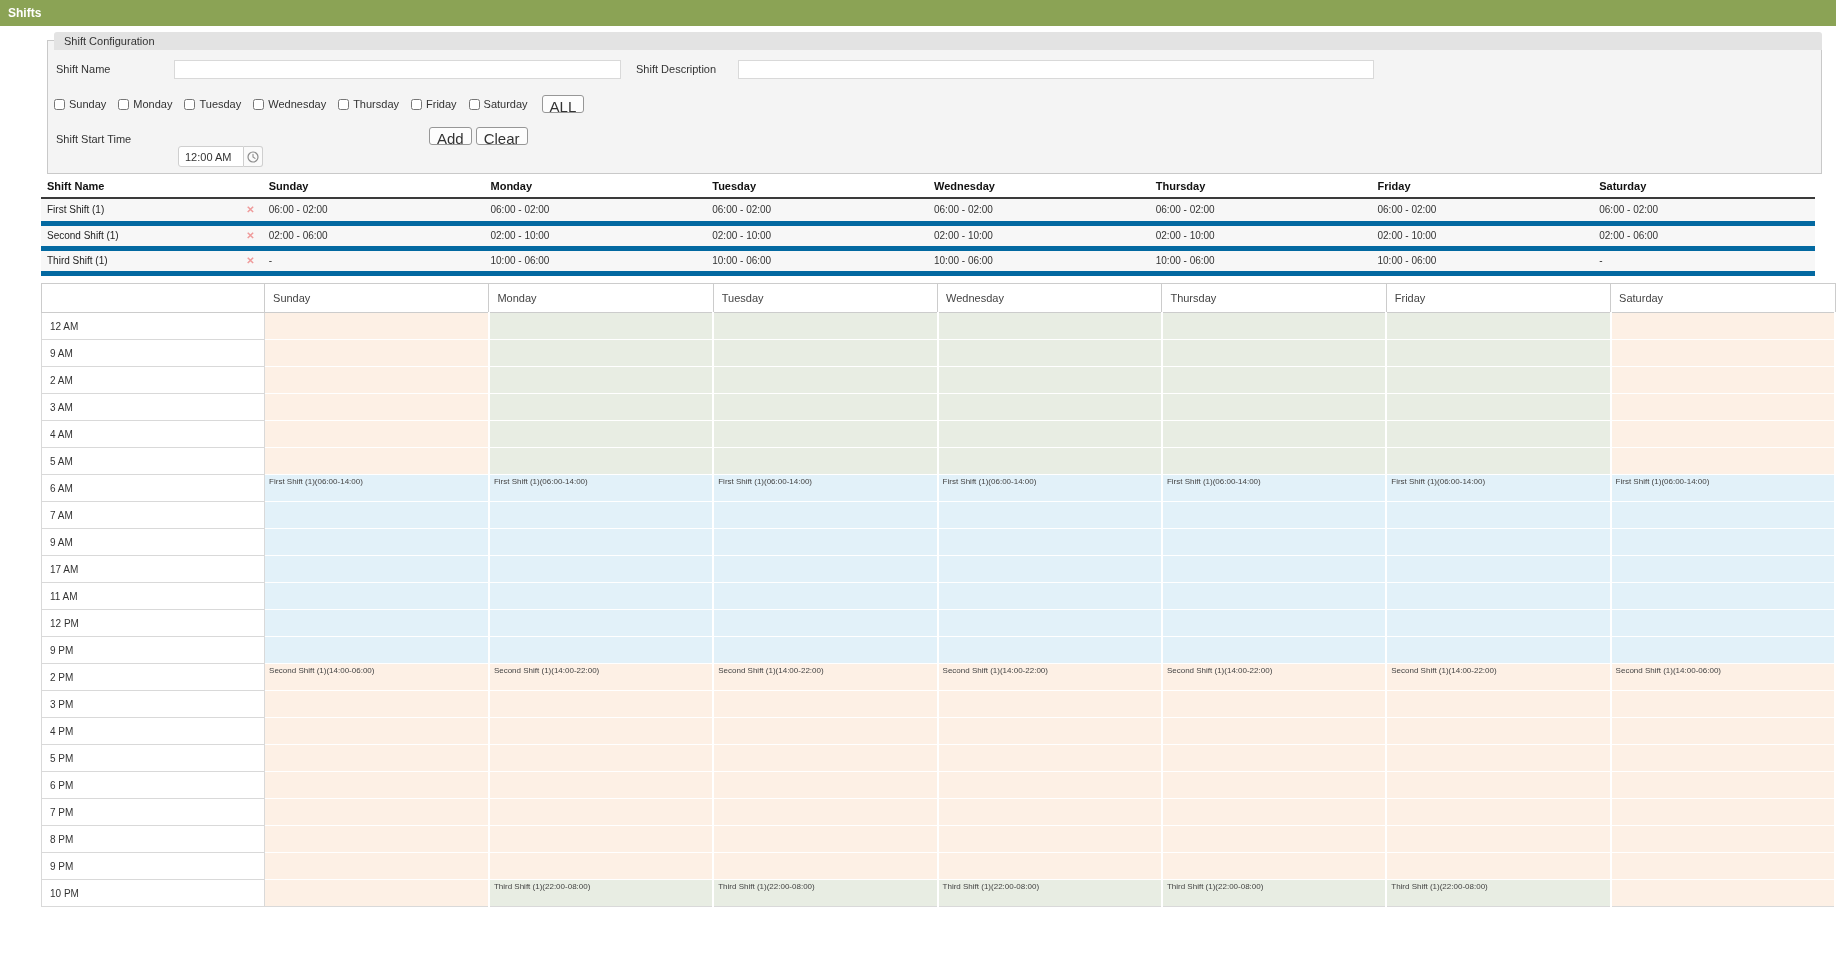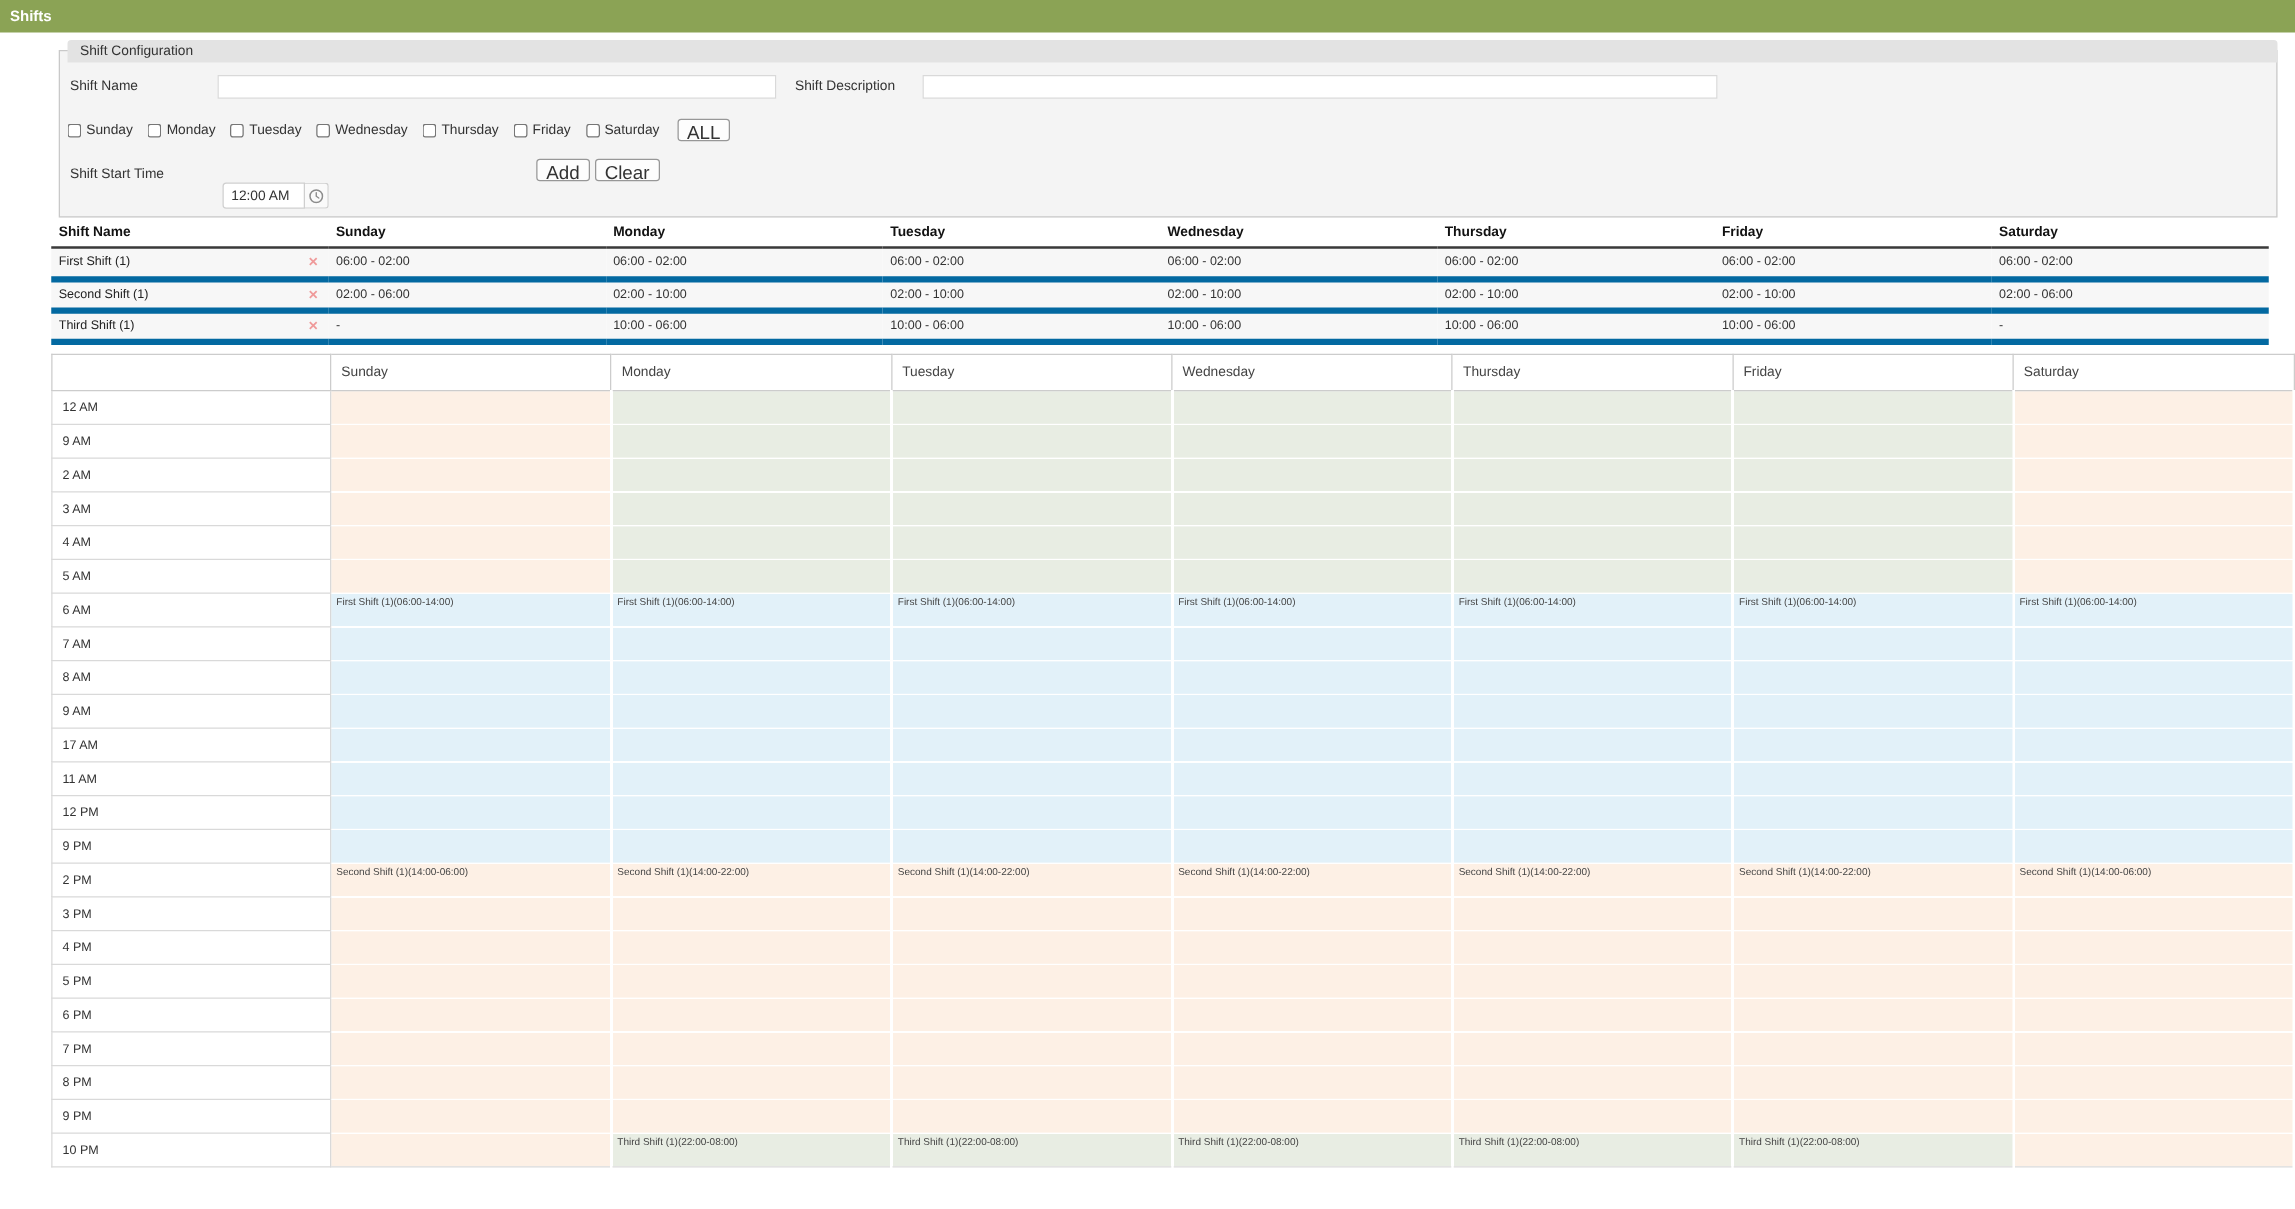--- a/index.html
+++ b/index.html
@@ -321,30 +321,20 @@
         <td class="time-cell">7 AM</td>
         <td class="day-cell" style="background: rgb(226, 241, 249);"></td>
         <td class="day-cell" style="background: rgb(226, 241, 249);"></td>
         <td class="day-cell" style="background: rgb(226, 241, 249);"></td>
         <td class="day-cell" style="background: rgb(226, 241, 249);"></td>
         <td class="day-cell" style="background: rgb(226, 241, 249);"></td>
         <td class="day-cell" style="background: rgb(226, 241, 249);"></td>
         <td class="day-cell" style="background: rgb(226, 241, 249);"></td>
       </tr>
       <tr>
-        <td class="time-cell">8 AM</td>
-        <td class="day-cell" style="background: rgb(226, 241, 249);"></td>
-        <td class="day-cell" style="background: rgb(226, 241, 249);"></td>
-        <td class="day-cell" style="background: rgb(226, 241, 249);"></td>
-        <td class="day-cell" style="background: rgb(226, 241, 249);"></td>
-        <td class="day-cell" style="background: rgb(226, 241, 249);"></td>
-        <td class="day-cell" style="background: rgb(226, 241, 249);"></td>
-        <td class="day-cell" style="background: rgb(226, 241, 249);"></td>
-      </tr>
-      <tr>
         <td class="time-cell">9 AM</td>
         <td class="day-cell" style="background: rgb(226, 241, 249);"></td>
         <td class="day-cell" style="background: rgb(226, 241, 249);"></td>
         <td class="day-cell" style="background: rgb(226, 241, 249);"></td>
         <td class="day-cell" style="background: rgb(226, 241, 249);"></td>
         <td class="day-cell" style="background: rgb(226, 241, 249);"></td>
         <td class="day-cell" style="background: rgb(226, 241, 249);"></td>
         <td class="day-cell" style="background: rgb(226, 241, 249);"></td>
       </tr>
       <tr>

